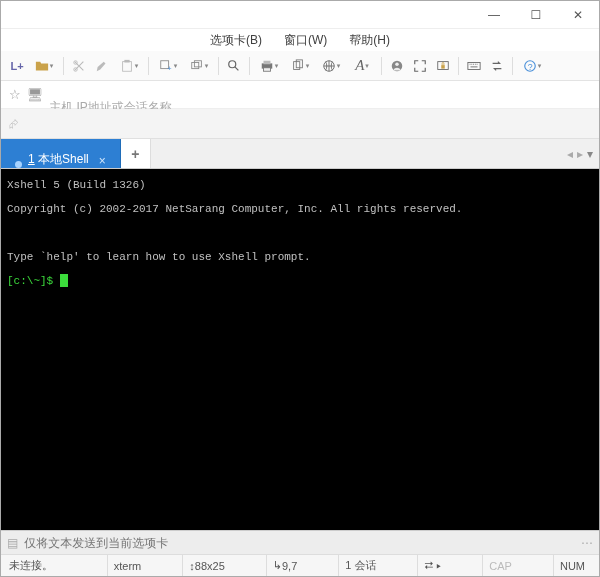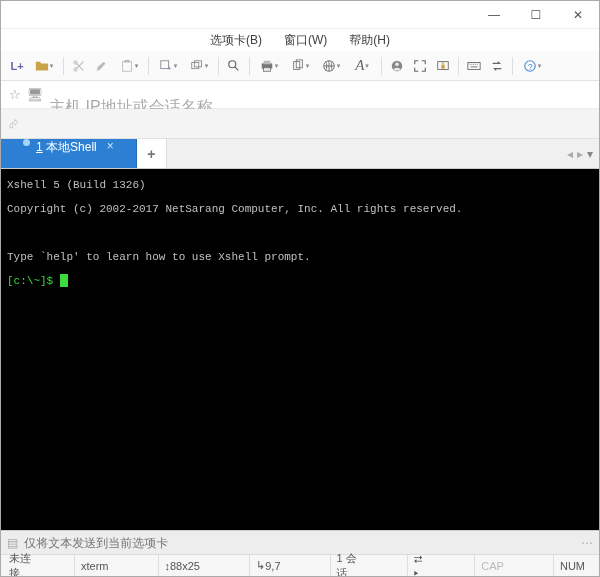--- a/index.html
+++ b/index.html
@@ -13,43 +13,43 @@
 
   .toolbar { height: 30px; display: flex; align-items: center; gap: 3px; padding: 0 6px; border-bottom: 1px solid #e3e3e3; background: #fafafa; overflow: hidden; }
   .tbtn { width: 20px; height: 22px; display: flex; align-items: center; justify-content: center; color: #666; position: relative; }
   .tbtn.wd { width: 28px; }
   .tbtn .dd { font-size: 7px; margin-left: 1px; color: #888; }
   .tsep { width: 1px; height: 18px; background: #ddd; margin: 0 2px; }
   .lplus { font-size: 11px; color: #66a; font-weight: bold; }
 
   .addr-row { height: 28px; display: flex; align-items: center; padding: 0 8px; gap: 6px; border-bottom: 1px solid #eee; background: #fff; }
   .addr-icon { color: #999; font-size: 13px; }
-  .addr-input { flex: 1; border: none; outline: none; font-size: 16px; color: #888; background: transparent; margin-top: 25px; }
+  .addr-input { flex: 1; border: none; outline: none; font-size: 12px; color: #888; background: transparent; margin-top: 25px; }
   .addr-input::placeholder { color: #aaa; }
 
   .hint-row { height: 30px; display: flex; align-items: center; padding: 0 8px; gap: 6px; background: #f4f4f4; border-bottom: 1px solid #e0e0e0; color: #999; }
   .hint-icon { color: #bbb; }
 
   .tabbar { height: 30px; display: flex; align-items: stretch; background: #f0f0f0; border-bottom: 1px solid #ccc; position: relative; }
-  .tab { display: flex; align-items: flex-start; gap: 6px; padding: 0 22px; background: #2d7fd3; color: #fff; font-size: 12px; border-right: 1px solid #1f6cb8; }
+  .tab { display: flex; align-items: flex-end; gap: 6px; padding: 0 14px; background: #2d7fd3; color: #fff; font-size: 12px; border-right: 1px solid #1f6cb8; }
   .tab .dot { width: 7px; height: 7px; border-radius: 50%; background: #a7d3ff; }
   .tab .label { }
   .tab .label u { text-decoration: underline; }
   .tab .close { font-size: 12px; margin-left: 4px; color: #cfe5fb; }
   .add-tab { width: 30px; display: flex; align-items: center; justify-content: center; background: #fff; border-right: 1px solid #ddd; color: #777; font-size: 14px; font-weight: bold; }
   .tab-nav { margin-left: auto; display: flex; align-items: center; padding: 0 6px; color: #aaa; gap: 4px; }
 
   .terminal { flex: 1; background: #000; color: #c0c0c0; font-family: "Courier New", monospace; font-size: 11px; line-height: 24px; padding: 4px 6px; white-space: pre; overflow: hidden; }
   .term-green { color: #3cdc3c; }
   .cursor { display: inline-block; width: 8px; height: 13px; background: #3cdc3c; vertical-align: text-bottom; }
 
   .sendbar { height: 24px; display: flex; align-items: center; padding: 0 6px; gap: 6px; background: #ededed; border-top: 1px solid #ccc; color: #999; }
   .send-input { flex: 1; border: none; outline: none; background: transparent; font-size: 12px; color: #1d4ed8; }
 
-  .statusbar { height: 22px; display: flex; align-items: center; padding: 0 8px; background: #f6f6f6; border-top: 1px solid #ddd; font-size: 11px; color: #555; gap: 8px; }
+  .statusbar { height: 22px; display: flex; align-items: center; padding: 0 8px; background: #f6f6f6; border-top: 1px solid #ddd; font-size: 11px; color: #555; gap: 0; }
   .status-left { flex: 1; }
   .status-cell { padding: 0 6px; border-left: 1px solid #ddd; height: 100%; display: flex; align-items: center; margin-left: 35px; }
 
   svg { width: 14px; height: 14px; }
 </style>
 </head>
 <body>
 
 <div class="titlebar">
   <div class="win-btn">—</div>

